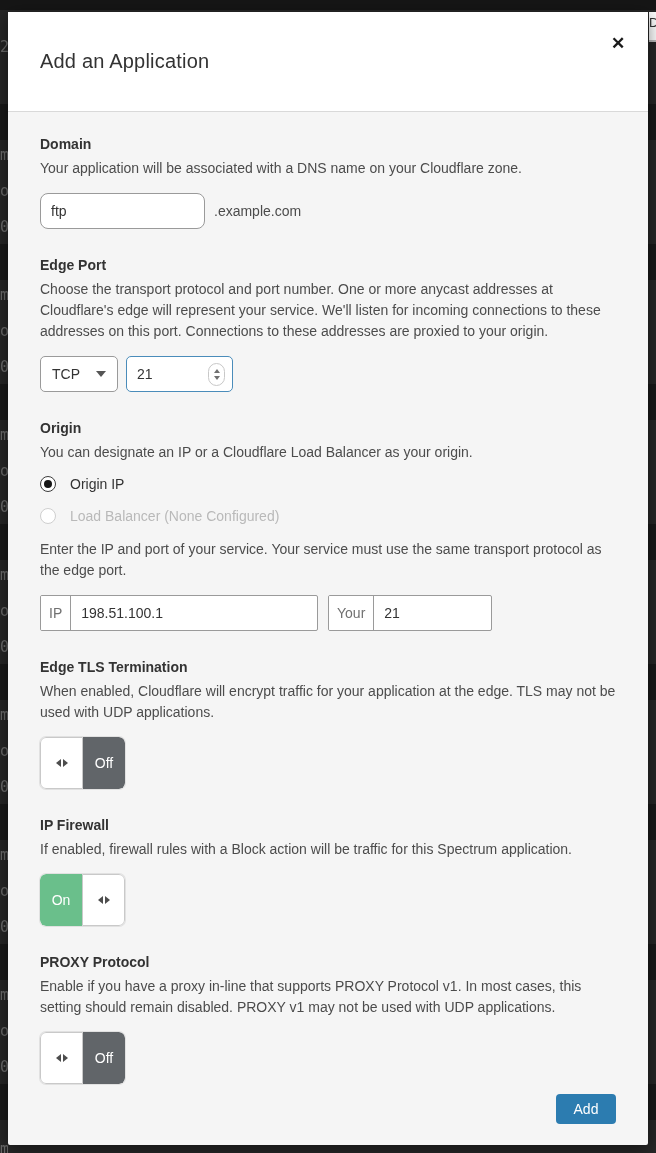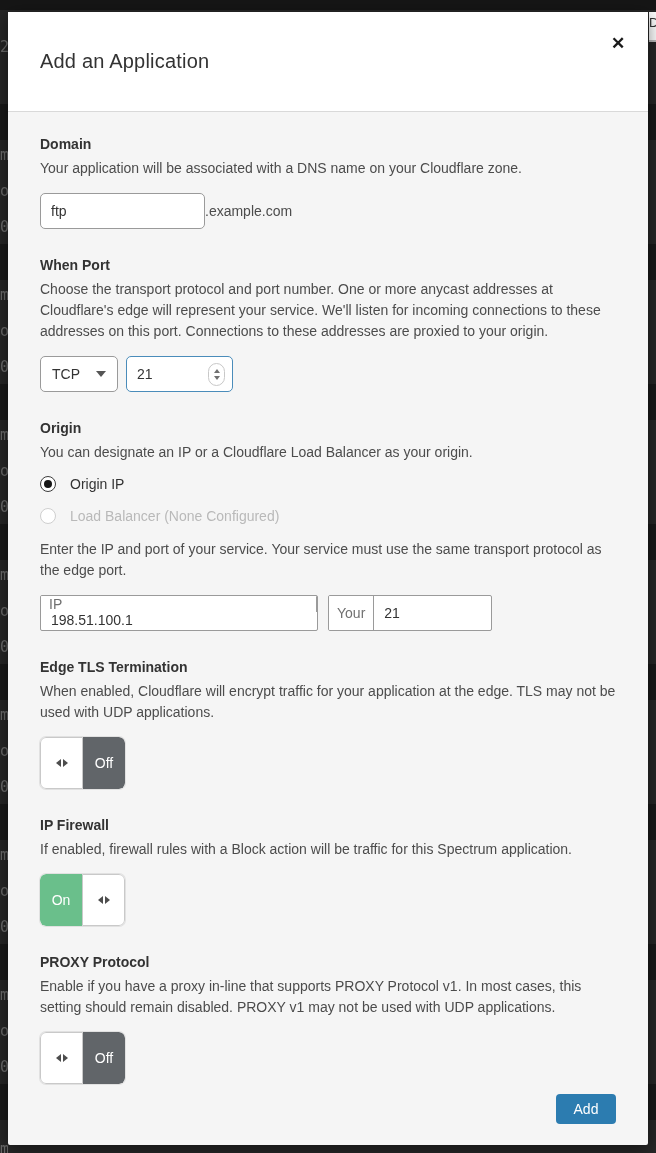--- a/index.html
+++ b/index.html
@@ -55,22 +55,22 @@
   .section { margin-top:26px; }
   .section.first { margin-top:0; }
   .control-row { margin-top:14px; display:flex; align-items:center; }
 
   
   .text-input {
     height:36px; border:1px solid #9a9a9a; border-radius:5px; background:#fff;
     font-family:"Liberation Sans", sans-serif; font-size:14px; color:#333;
     padding:0 10px; outline:none;
   }
-  .domain-input { width:165px; }
-  .suffix { font-size:14px; color:#4c4c4c; }
+  .domain-input { width:165px;border-radius:8px; }
+  .suffix { font-size:14px; color:#4c4c4c; margin-left:9px; }
 
   
   .select-box {
     width:78px; height:36px; border:1px solid #9a9a9a; border-radius:5px; background:#fff;
     display:flex; align-items:center; justify-content:space-between;
     padding:0 11px; cursor:pointer;
   }
   .select-value { font-size:14px; color:#333; }
   .caret-down { width:0; height:0; border-left:5px solid transparent; border-right:5px solid transparent; border-top:6px solid #555; }
 
@@ -104,21 +104,21 @@
   
   .prefix-group {
     display:flex; align-items:stretch; height:36px; background:#fff;
     border:1px solid #9a9a9a; border-radius:2px; overflow:hidden;
   }
   .prefix-label {
     display:flex; align-items:center; padding:0 8px;
     font-size:14px; color:#707070; border-right:1px solid #9a9a9a; background:#fff;
   }
   .prefix-input { border:none; outline:none; font-family:"Liberation Sans", sans-serif; font-size:14px; color:#333; padding:0 10px; }
-  .ip-group { width:278px;flex-direction:column; }
+  .ip-group { width:278px; }
   .ip-group .prefix-input { width:240px; }
   .port-group { width:164px; margin-left:10px; }
   .port-group .prefix-input { width:112px; }
 
   
   .toggle {
     margin-top:14px; display:inline-flex; height:52px; width:85px;
     border-radius:6px; overflow:hidden; cursor:pointer;
     box-shadow:0 0 0 1px rgba(0,0,0,.08);
   }
@@ -188,21 +188,21 @@
     <div class="section first">
       <div class="section-label">Domain</div>
       <div class="section-desc">Your application will be associated with a DNS name on your Cloudflare zone.</div>
       <div class="control-row">
         <input class="text-input domain-input" type="text" value="ftp" style="">
         <span class="suffix">.example.com</span>
       </div>
     </div>
 
     <div class="section">
-      <div class="section-label">When Port</div>
+      <div class="section-label">Edge Port</div>
       <div class="section-desc">Choose the transport protocol and port number. One or more anycast addresses at Cloudflare's edge will represent your service. We'll listen for incoming connections to these addresses on this port. Connections to these addresses are proxied to your origin.</div>
       <div class="control-row">
         <div class="select-box">
           <span class="select-value">TCP</span>
           <span class="caret-down"></span>
         </div>
         <div class="number-box">
           <input class="number-value" type="text" value="21" style="">
           <span class="spinner">
             <i class="tri-up"></i>

